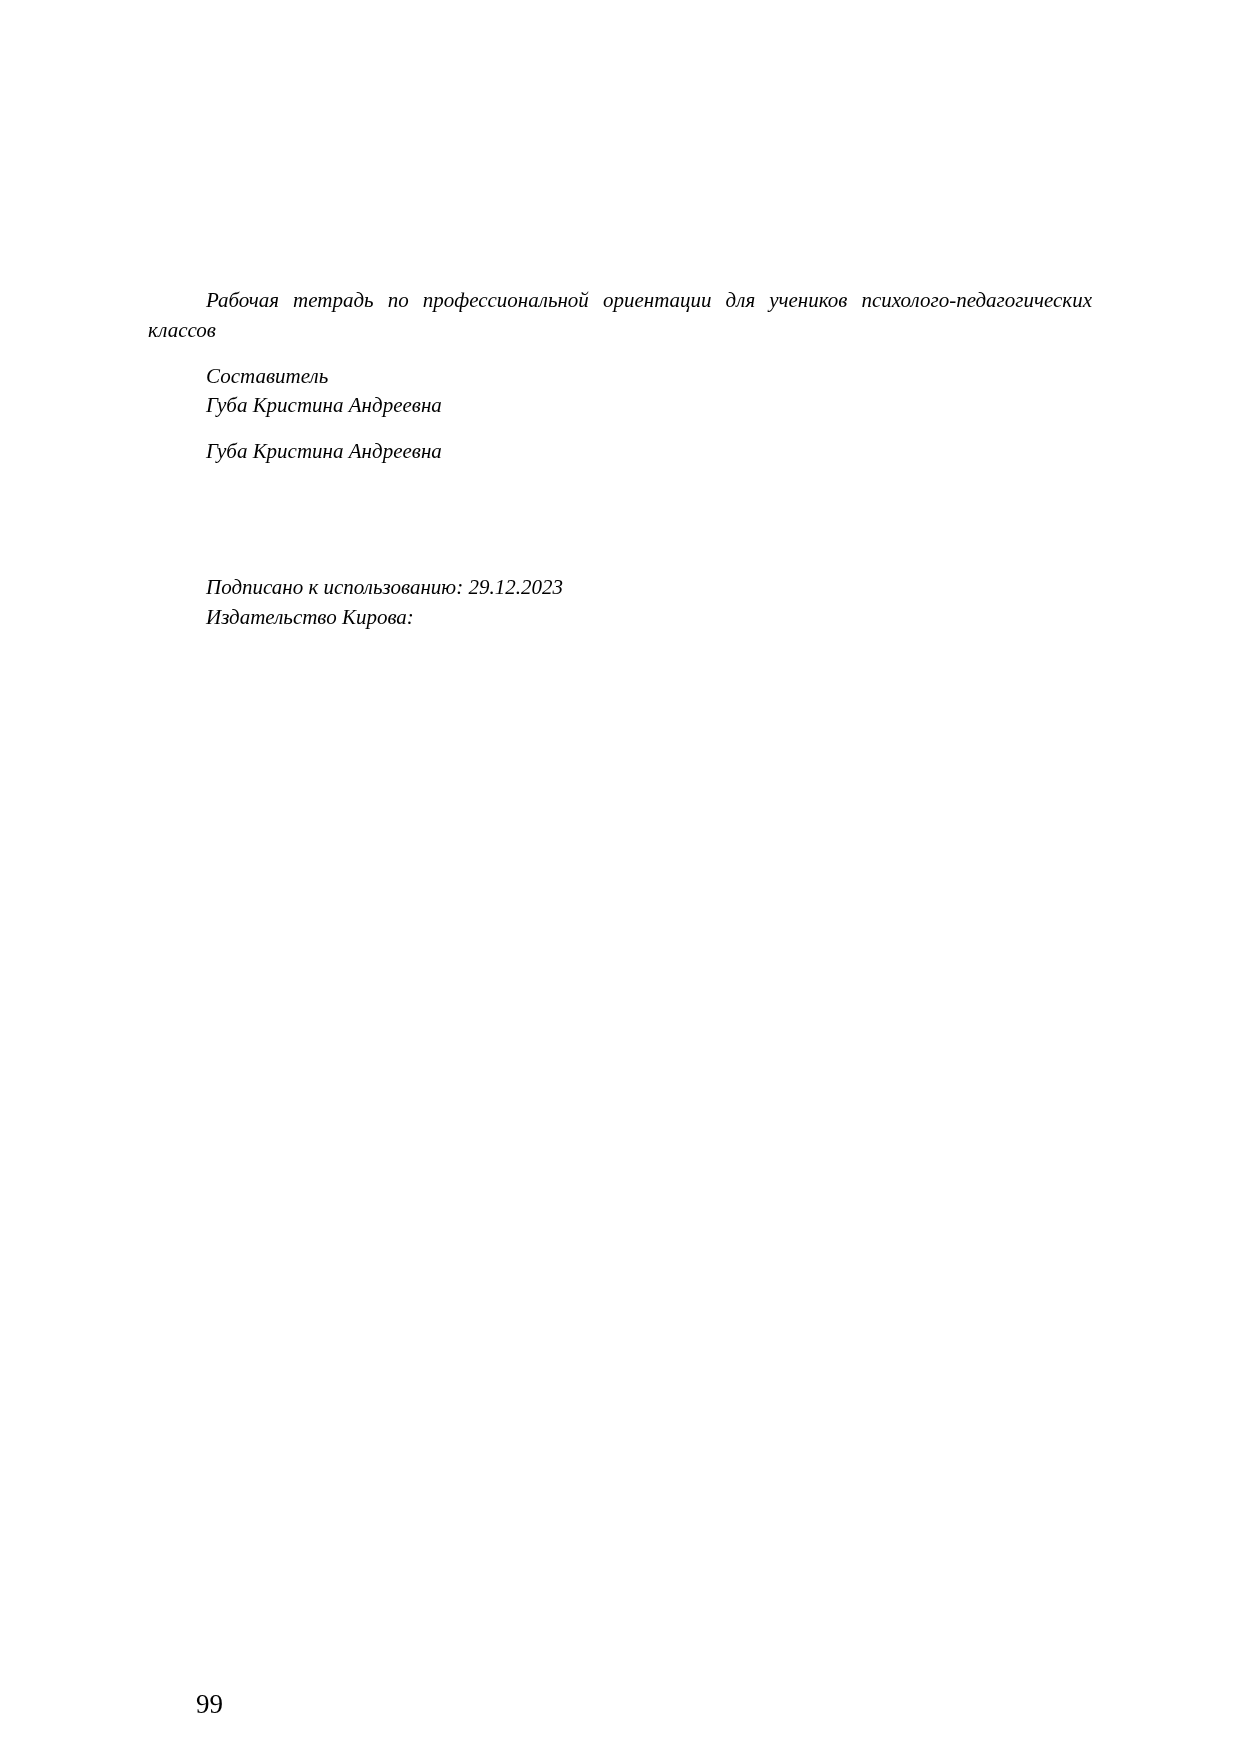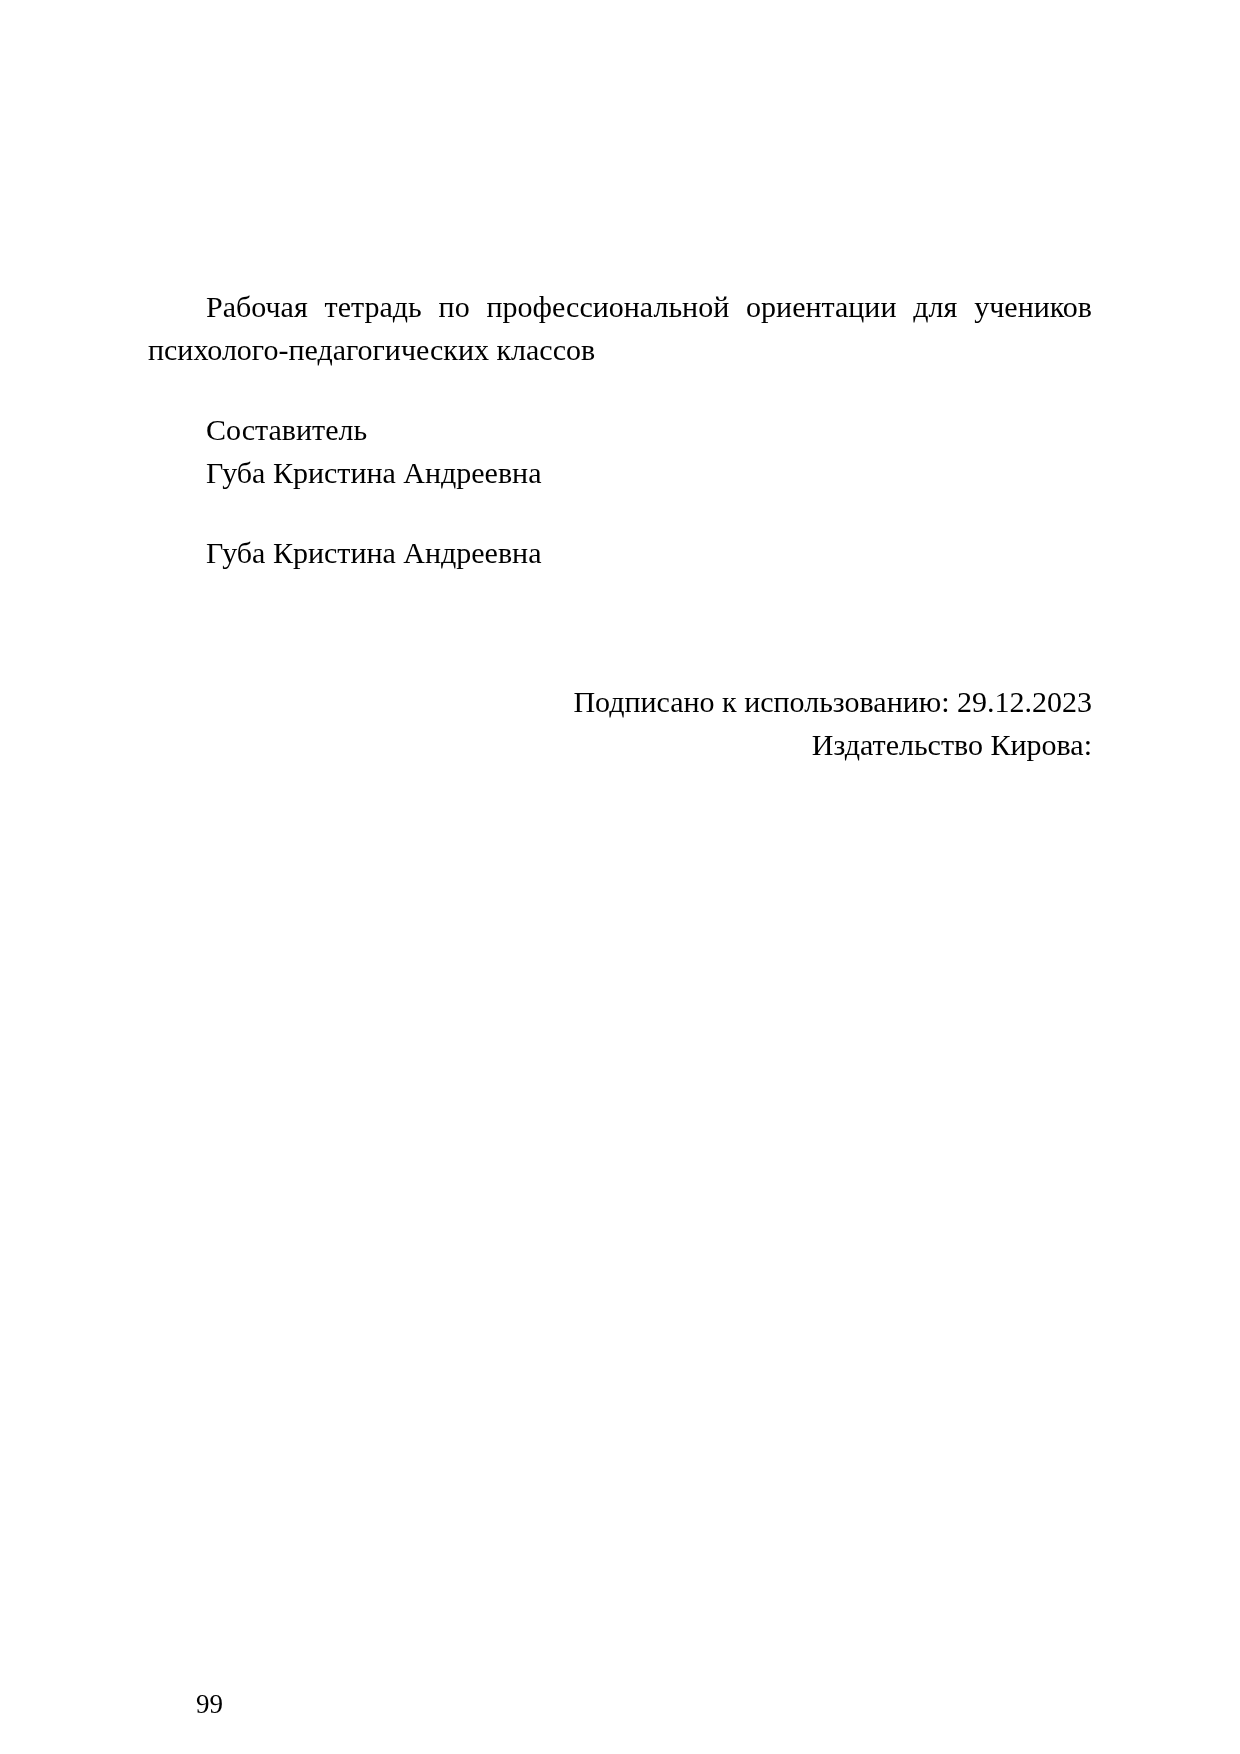--- a/index.html
+++ b/index.html
@@ -17,43 +17,43 @@
     font-family: "Liberation Serif", "DejaVu Serif", serif;
     color: #000000;
   }
   .content {
     position: absolute;
     left: 148px;
     top: 286px;
     width: 944px;
   }
   .para {
-    font-size: 30px;
+    font-size: 21px;
     line-height: 1.42;
     margin: 0;
+    font-style: italic;
   }
   .para.justify {
     text-align: justify;
     text-justify: inter-word;
   }
   .indent {
     text-indent: 58px;
   }
   .block {
-    margin-top: 38px;
+    margin-top: 16px;
   }
   .line {
     display: block;
   }
   .line.pad {
     padding-left: 58px;
   }
   .imprint {
     margin-top: 106px;
-    text-align: right;
   }
   .page-number {
     position: absolute;
     left: 196px;
     top: 1688px;
     font-size: 27px;
     line-height: 1.2;
   }
 </style>
 </head>

